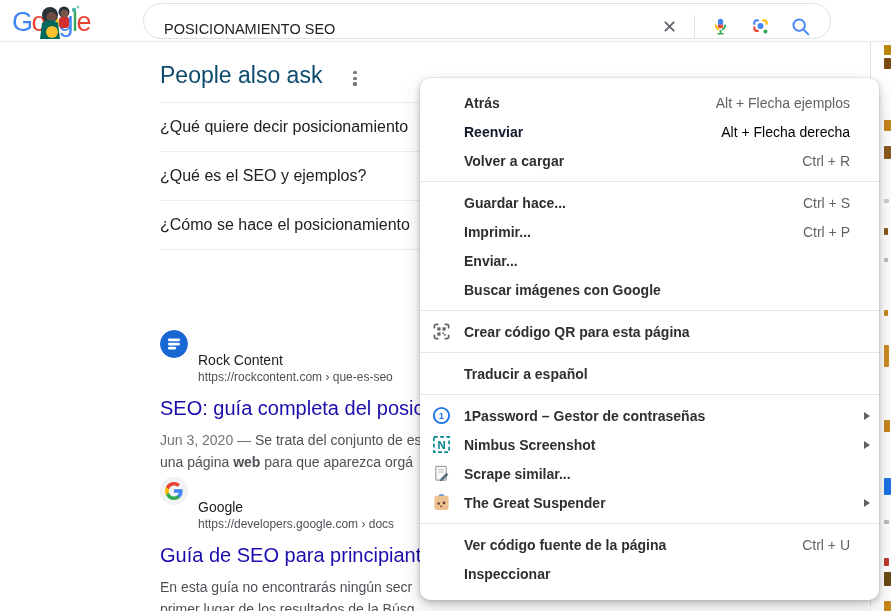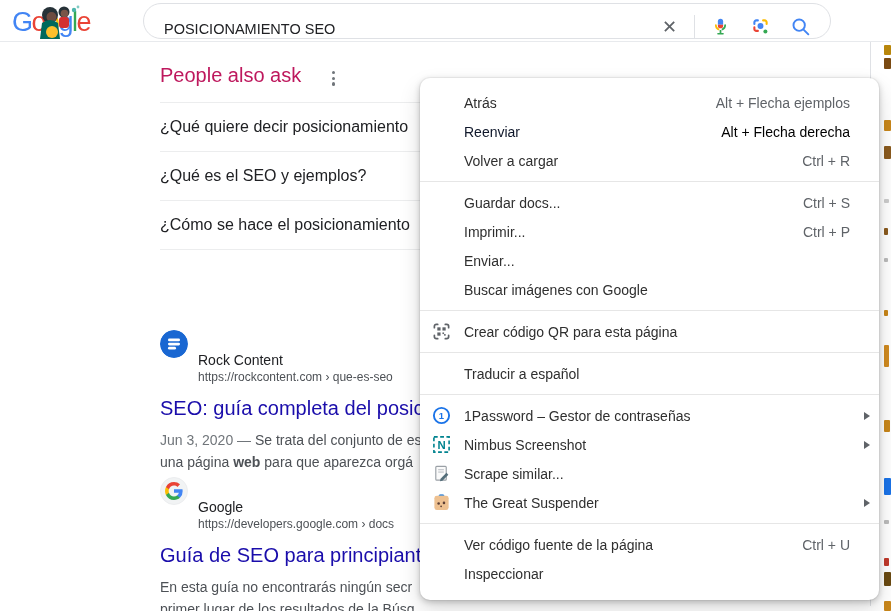--- a/index.html
+++ b/index.html
@@ -21,21 +21,21 @@
   .sb-ic{cursor:pointer;display:flex;align-items:center;justify-content:center;margin-right:19px;}
   .sb-ic:last-child{margin-right:2px;}
 
   
   #col-divider{position:absolute;left:870px;top:41px;width:1px;height:565px;background:#dfe1e5;z-index:1;}
   .edge-frag{position:absolute;left:884px;border-radius:1px;z-index:2;}
 
   
   #paa{position:absolute;left:160px;top:42px;width:620px;z-index:1;}
   .paa-title-row{height:60px;box-sizing:border-box;padding-top:20px;display:flex;align-items:flex-start;}
-  .paa-title{font-size:20px;color:#be185d;line-height:26px;}
+  .paa-title{font-size:23px;color:#0c4a6e;line-height:26px;}
   .kebab{display:flex;flex-direction:column;gap:2.5px;margin-left:28px;margin-top:6px;cursor:pointer;padding:3px;}
   .kebab i{width:3.2px;height:3.2px;border-radius:50%;background:#70757a;}
   .paa-q{height:48px;border-top:1px solid #ecedee;display:flex;align-items:center;
          font-size:16px;color:#202124;cursor:pointer;}
   .paa-q:last-child{border-bottom:1px solid #ecedee;}
 
   
   .result{position:absolute;left:160px;width:620px;z-index:1;}
   .res-head{display:flex;align-items:center;gap:10px;cursor:pointer;}
   .fav{width:28px;height:28px;border-radius:50%;flex:0 0 28px;display:flex;align-items:center;
@@ -52,21 +52,21 @@
   #result-cyber{top:593px;}
 
   
   #context-menu{position:absolute;left:420px;top:78px;width:459px;height:522px;box-sizing:border-box;
        background:#fff;border-radius:10px;padding:10px 0 12px 0;z-index:20;
        box-shadow:0 0 0 1px rgba(0,0,0,.04),0 2px 6px rgba(0,0,0,.22),0 10px 22px rgba(0,0,0,.14);}
   .cm-item{position:relative;height:29px;display:flex;align-items:center;padding:0 29px 0 10px;
        font-size:14px;color:#2f2f2f;cursor:default;}
   .cm-icon{width:22px;height:22px;margin-right:12px;flex:0 0 22px;display:flex;align-items:center;
        justify-content:center;}
-  .cm-label{white-space:nowrap;}
+  .cm-label{white-space:nowrap;font-weight:bold;}
   .cm-shortcut{margin-left:auto;color:#5f6368;white-space:nowrap;}
   .cm-disabled .cm-label{color:#0f172a;}
   .cm-disabled .cm-shortcut{color:#000000;}
   .cm-sep{height:1px;background:#e6e6e6;margin:6px 0;}
   .cm-arrow{position:absolute;right:9px;top:50%;transform:translateY(-50%);width:0;height:0;
        border-left:6px solid #5f6368;border-top:4.5px solid transparent;border-bottom:4.5px solid transparent;}
 </style>
 </head>
 <body>
 
@@ -224,21 +224,21 @@
     </div>
     <div class="cm-item">
       <span class="cm-icon"></span>
       <span class="cm-label">Volver a cargar</span>
       <span class="cm-shortcut">Ctrl + R</span>
     </div>
     <div class="cm-sep"></div>
 
     <div class="cm-item">
       <span class="cm-icon"></span>
-      <span class="cm-label">Guardar docs...</span>
+      <span class="cm-label">Guardar hace...</span>
       <span class="cm-shortcut">Ctrl + S</span>
     </div>
     <div class="cm-item">
       <span class="cm-icon"></span>
       <span class="cm-label">Imprimir...</span>
       <span class="cm-shortcut">Ctrl + P</span>
     </div>
     <div class="cm-item">
       <span class="cm-icon"></span>
       <span class="cm-label">Enviar...</span>

